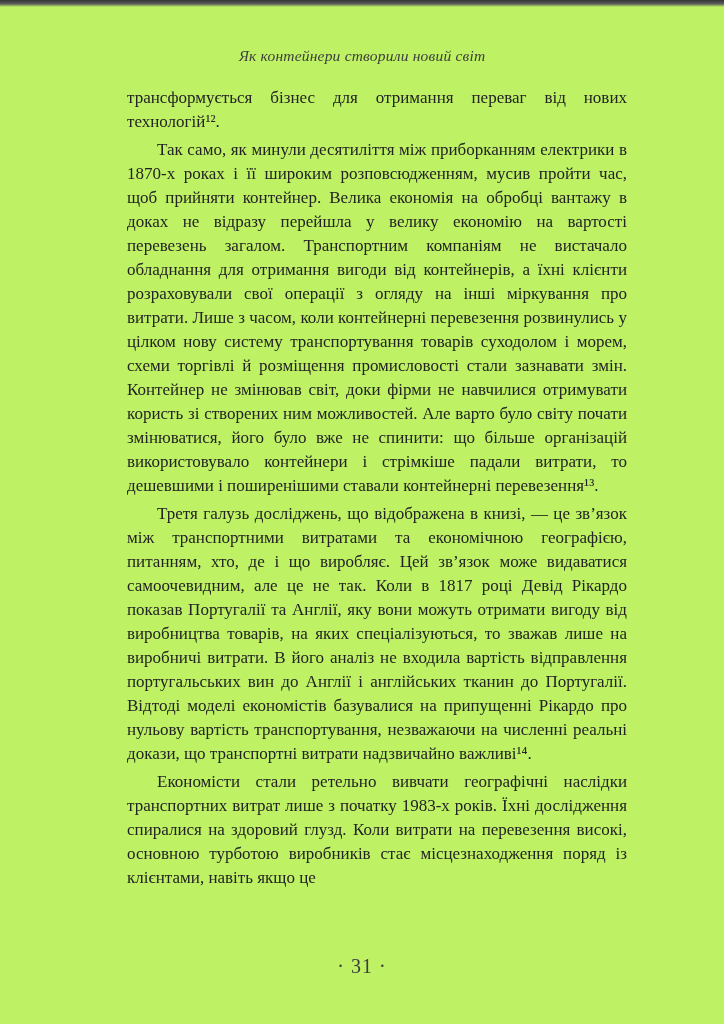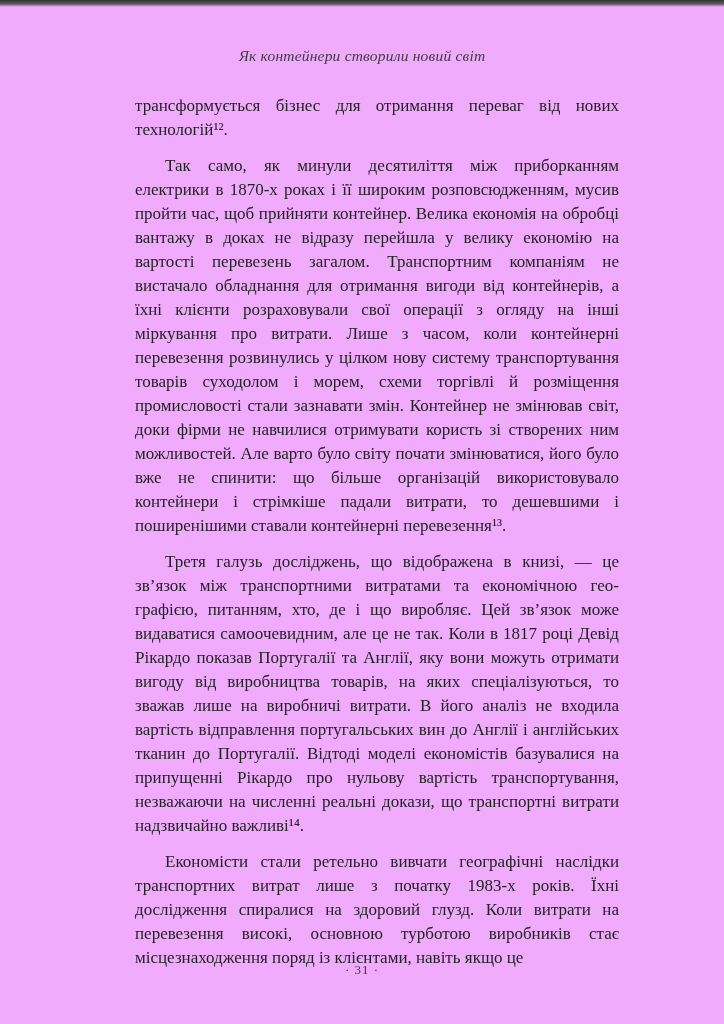--- a/index.html
+++ b/index.html
@@ -4,21 +4,21 @@
 <style>
   html, body {
     margin: 0;
     padding: 0;
     background: #ffffff;
   }
   .page {
     position: relative;
     width: 724px;
     height: 1024px;
-    background: #f0abfc;
+    background: #bef264;
     overflow: hidden;
     font-family: "Liberation Serif", "DejaVu Serif", serif;
     color: #232323;
   }
   .top-edge {
     position: absolute;
     top: 0;
     left: 0;
     width: 100%;
     height: 7px;
@@ -39,34 +39,34 @@
     position: absolute;
     top: 82px;
     left: 123px;
     width: 508px;
     font-size: 17px;
     line-height: 24px;
     text-align: justify;
     color: #232323;
   }
   .para {
-    margin: 12px;
+    margin: 4px;
     padding: 0;
     text-indent: 30px;
   }
   .para.no-indent {
     text-indent: 0;
   }
   .page-number {
     position: absolute;
     left: 0;
     bottom: 46px;
     width: 100%;
     text-align: center;
-    font-size: 13px;
+    font-size: 20px;
     letter-spacing: 1px;
     color: #3d3d3d;
   }
 </style>
 </head>
 <body>
 
 <div class="page">
 
   <div class="top-edge"></div>

